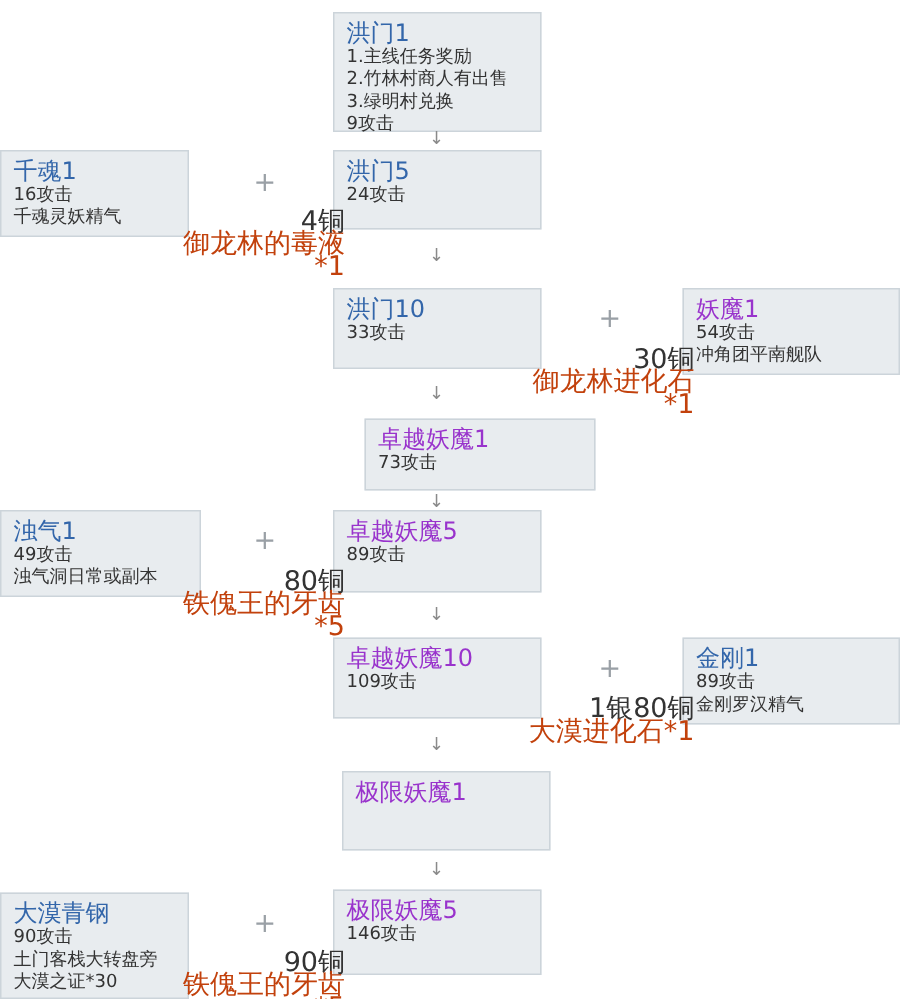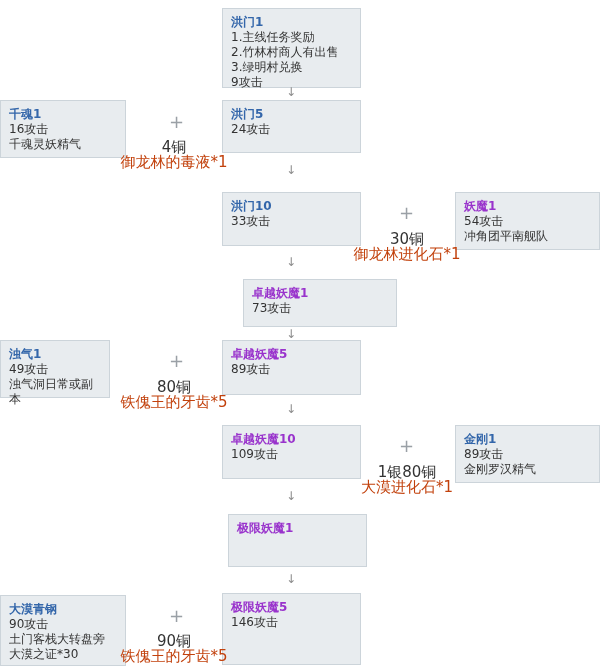--- a/index.html
+++ b/index.html
@@ -5,32 +5,32 @@
   html,body { margin:0; padding:0; background:#fff; }
   .canvas {
     position:relative; width:600px; height:666px; background:#ffffff;
     font-family:"DejaVu Sans","Liberation Sans",sans-serif; overflow:hidden;
   }
   .node {
     position:absolute; background:#e8ecef; border:1px solid #ccd4da;
     box-sizing:border-box; padding:5px 8px; font-size:12px; color:#333;
     line-height:15px;
   }
-  .node .title { font-weight:bold; font-size:12px; line-height:16px; }
+  .node .title { font-weight:normal; font-size:16px; line-height:16px; }
   .t-blue   { color:#3366aa; }
   .t-purple { color:#9933cc; }
   .arrow {
     position:absolute; width:16px; text-align:center; color:#8a8a8a;
     font-size:12px; line-height:12px;
   }
   .plus {
     position:absolute; color:#9aa0a6; font-size:18px; line-height:18px;
   }
   .mat {
-    position:absolute; width:112px; text-align:center; font-size:15px;
+    position:absolute; width:112px; text-align:right; font-size:18px;
     color:#444; line-height:15px;
   }
   .mat .cost { color:#333; }
   .mat .item { color:#c2410c; }
 </style>
 </head>
 <body>
 
 <div class="canvas">
 
@@ -78,32 +78,32 @@
   </div>
 
   <div class="arrow" style="left:283px; top:490px;">↓</div>
 
   <div class="node" style="left:228px; top:514px; width:139px; height:53px;">
     <div class="title t-purple">极限妖魔1</div>
   </div>
 
   <div class="arrow" style="left:283px; top:573px;">↓</div>
 
-  <div class="node" style="left:222px; top:593px; width:139px; height:72px;">
+  <div class="node" style="left:222px; top:593px; width:139px; height:57px;">
     <div class="title t-purple">极限妖魔5</div>
     <div>146攻击</div>
   </div>
 
   <div class="node" style="left:0px; top:100px; width:126px; height:58px;">
     <div class="title t-blue">千魂1</div>
     <div>16攻击</div>
     <div>千魂灵妖精气</div>
   </div>
 
-  <div class="node" style="left:0px; top:340px; width:110px; height:58px;">
+  <div class="node" style="left:0px; top:340px; width:134px; height:58px;">
     <div class="title t-blue">浊气1</div>
     <div>49攻击</div>
     <div>浊气洞日常或副本</div>
   </div>
 
   <div class="node" style="left:0px; top:595px; width:126px; height:71px;">
     <div class="title t-blue">大漠青钢</div>
     <div>90攻击</div>
     <div>土门客栈大转盘旁</div>
     <div>大漠之证*30</div>

